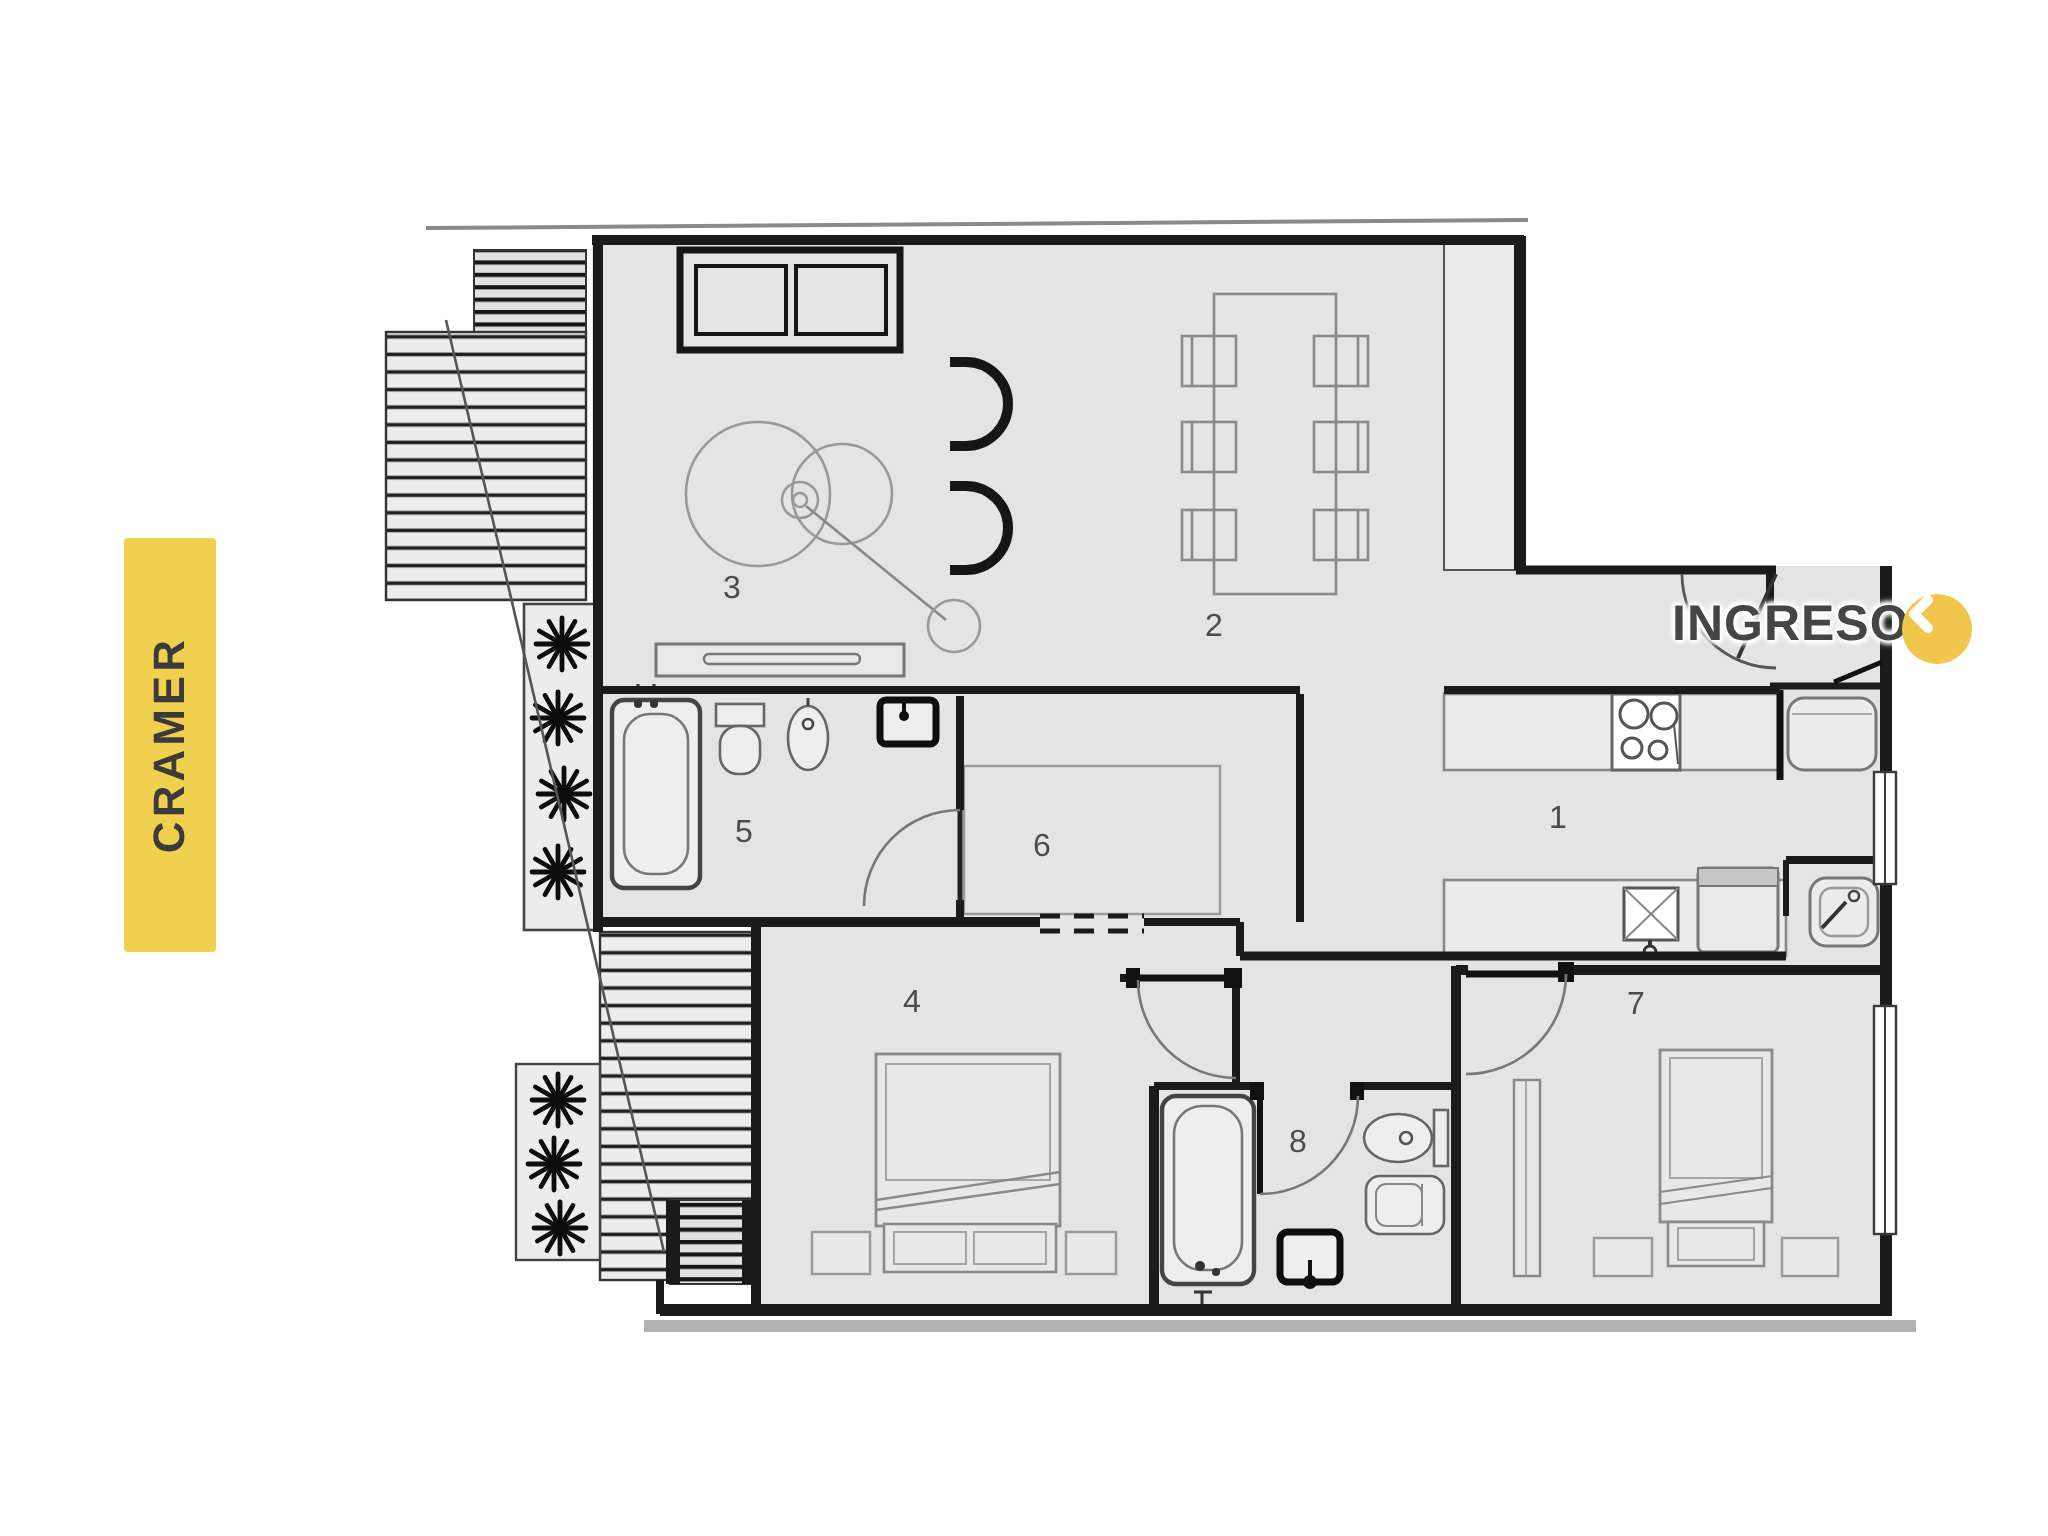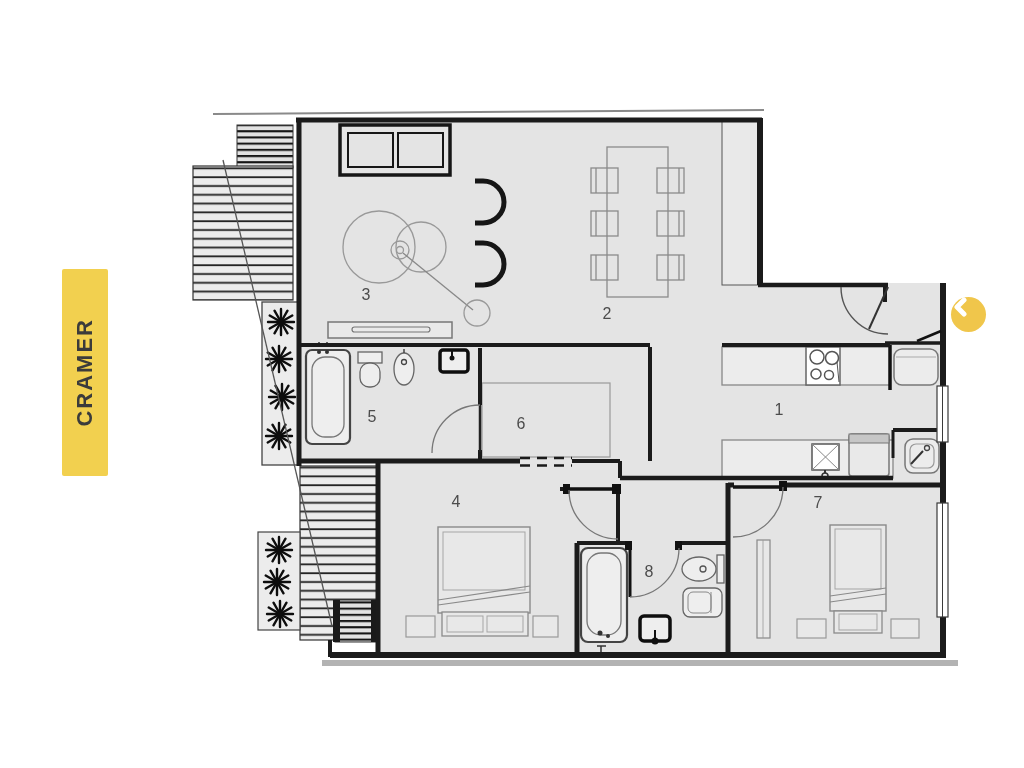--- a/index.html
+++ b/index.html
@@ -329,19 +329,20 @@
 
   <div class="room-label" style="left:366px;top:295px">3</div>
   <div class="room-label" style="left:607px;top:314px">2</div>
   <div class="room-label" style="left:779px;top:410px">1</div>
   <div class="room-label" style="left:372px;top:417px">5</div>
   <div class="room-label" style="left:521px;top:424px">6</div>
   <div class="room-label" style="left:456px;top:502px">4</div>
   <div class="room-label" style="left:649px;top:572px">8</div>
   <div class="room-label" style="left:818px;top:503px">7</div>
 
+  <div class="ingreso">INGRESO</div>
   <div class="entry-icon" style="background: rgb(240, 198, 75);">
     <svg width="20" height="20" viewBox="0 0 20 20">
       <polyline points="13,3 6,10 13,17" fill="none" stroke="#ffffff" stroke-width="5" stroke-linecap="round" stroke-linejoin="round"></polyline>
     </svg>
   </div>
 
 </div>
 
 </body></html>

